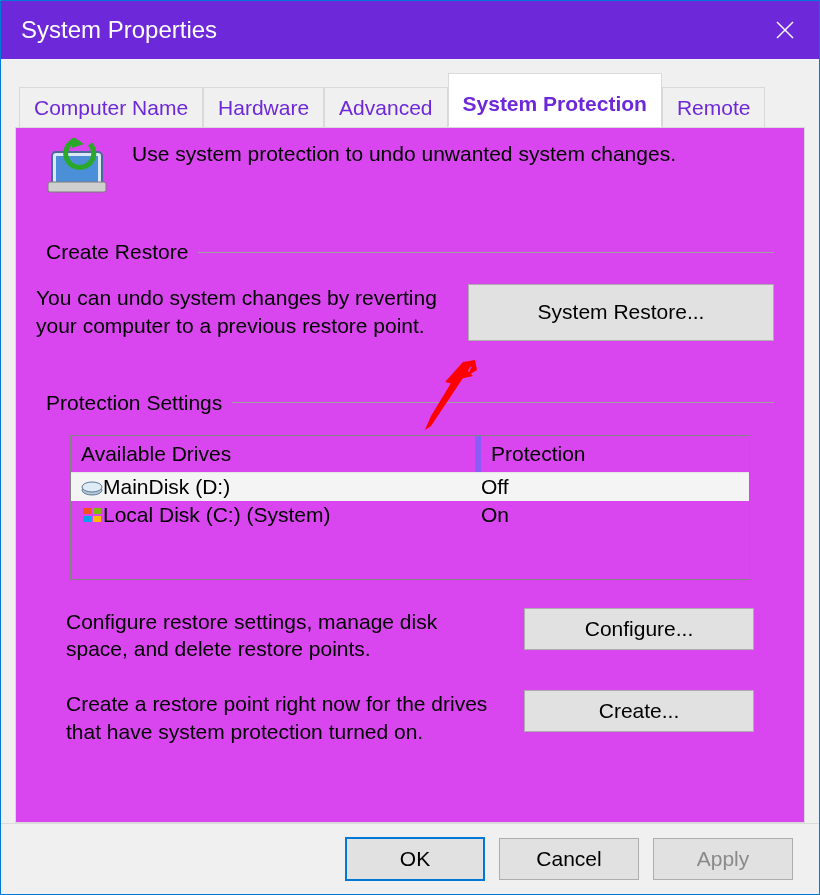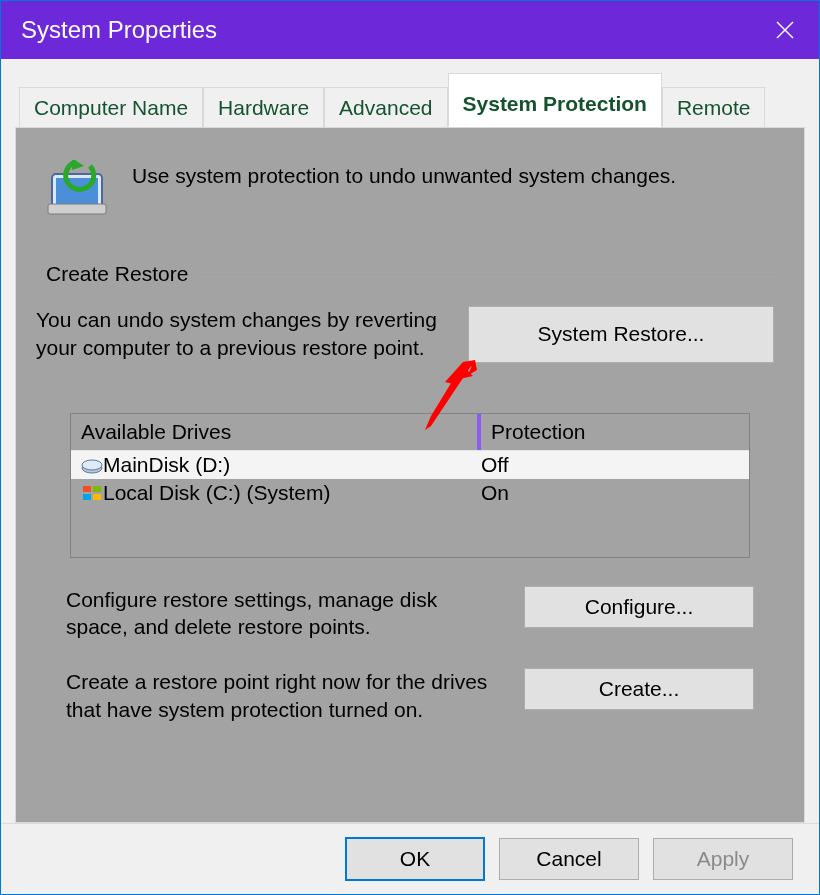--- a/index.html
+++ b/index.html
@@ -44,21 +44,21 @@
 .tab-area {
   padding: 14px 14px 0 14px;
   flex: 1;
   display: flex;
   flex-direction: column;
 }
 .tabs {
   display: flex;
   align-items: flex-end;
   font-size: 21px;
-  color: #14532d;
+  color: #6d28d9;
   padding-left: 4px;
 }
 .tab {
   padding: 8px 14px 8px 14px;
   border: 1px solid #d9d9d9;
   border-bottom: none;
   background: #f0f0f0;
   cursor: pointer;
   position: relative;
   top: 1px;
@@ -66,24 +66,24 @@
 .tab.active {
   background: #fff;
   border-bottom: 1px solid #fff;
   z-index: 2;
   padding-top: 18px;
   padding-bottom: 10px;
   top: 0;
   font-weight: bold;
 }
 .panel {
-  background: #a3a3a3;
+  background: #d946ef;
   border: 1px solid #d9d9d9;
   flex: 1;
-  padding: 32px 30px 20px 30px;
+  padding: 10px 30px 20px 30px;
   position: relative;
 }
 
 .intro-row {
   display: flex;
   align-items: flex-start;
   gap: 18px;
   margin-bottom: 40px;
 }
 .intro-icon {
@@ -142,21 +142,21 @@
   font-size: 21px;
 }
 .drive-table .thead {
   display: flex;
   border-bottom: 1px solid #e5e5e5;
 }
 .drive-table .th {
   padding: 6px 10px;
   text-align: left;
 }
-.drive-table .th.col1 { width: 410px; border-right: 4px solid #8b5cf6; }
+.drive-table .th.col1 { width: 410px; border-right: 6px solid #8b5cf6; }
 .drive-table .th.col2 { flex: 1; }
 .drive-table .tbody { min-height: 106px; }
 .drive-table .tr {
   display: flex;
   padding: 2px 10px;
 }
 .drive-table .tr.alt { background: #f4f4f4; }
 .drive-table .td.col1 { width: 400px; display: flex; align-items: center; gap: 0; }
 .drive-table .td.col2 { flex: 1; }
 .drive-ico { width: 22px; height: 18px; flex-shrink: 0; }
@@ -239,20 +239,24 @@
         <button class="btn btn-wide">System Restore...</button>
       </div>
 
       <svg class="annotation-arrow" width="64" height="74">
         <polygon points="48,4 60,16 42,20 50,12" fill="#ff0000"></polygon>
         <polygon points="50,12 20,58 12,70 18,56 46,10" fill="#ff0000"></polygon>
         <polygon points="60,4 40,24 32,22 50,2 62,0 64,10 54,16" fill="#ff0000"></polygon>
         <path d="M58 6 L18 66 L12 70 L16 62 L54 4 L62 4 L62 12 Z" fill="#ff0000"></path>
       </svg>
 
+      <div class="section-header">
+        <span>Protection Settings</span>
+        <div class="line"></div>
+      </div>
 
       <div class="drive-table">
         <div class="thead">
           <div class="th col1">Available Drives</div>
           <div class="th col2">Protection</div>
         </div>
         <div class="tbody">
           <div class="tr alt">
             <div class="td col1">
               <svg class="drive-ico" viewBox="0 0 22 18">

